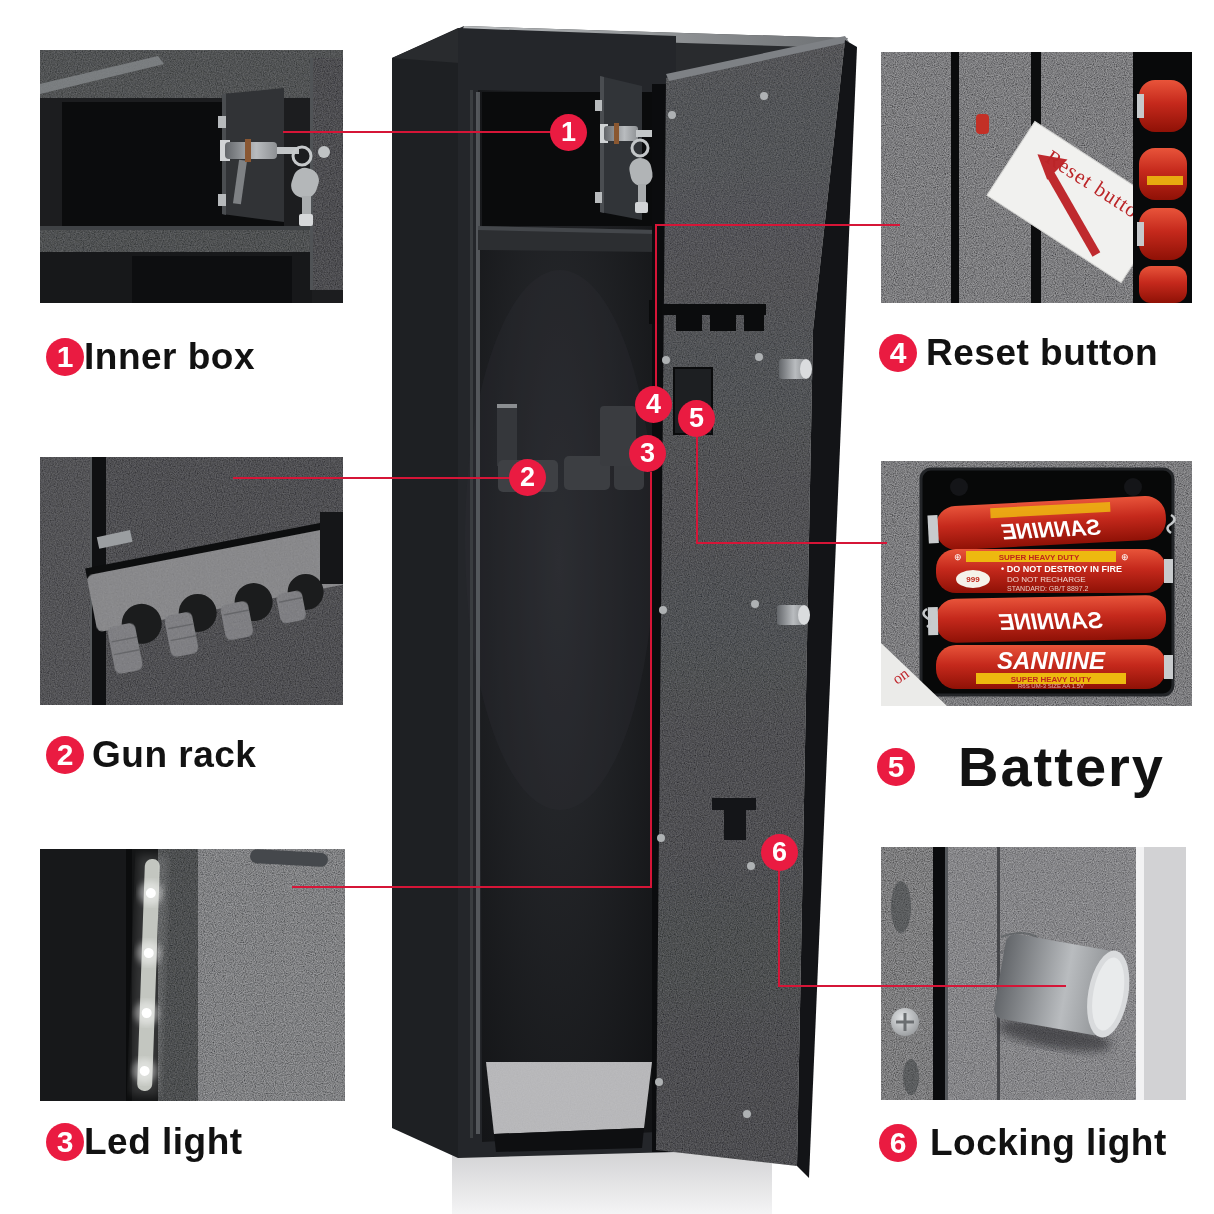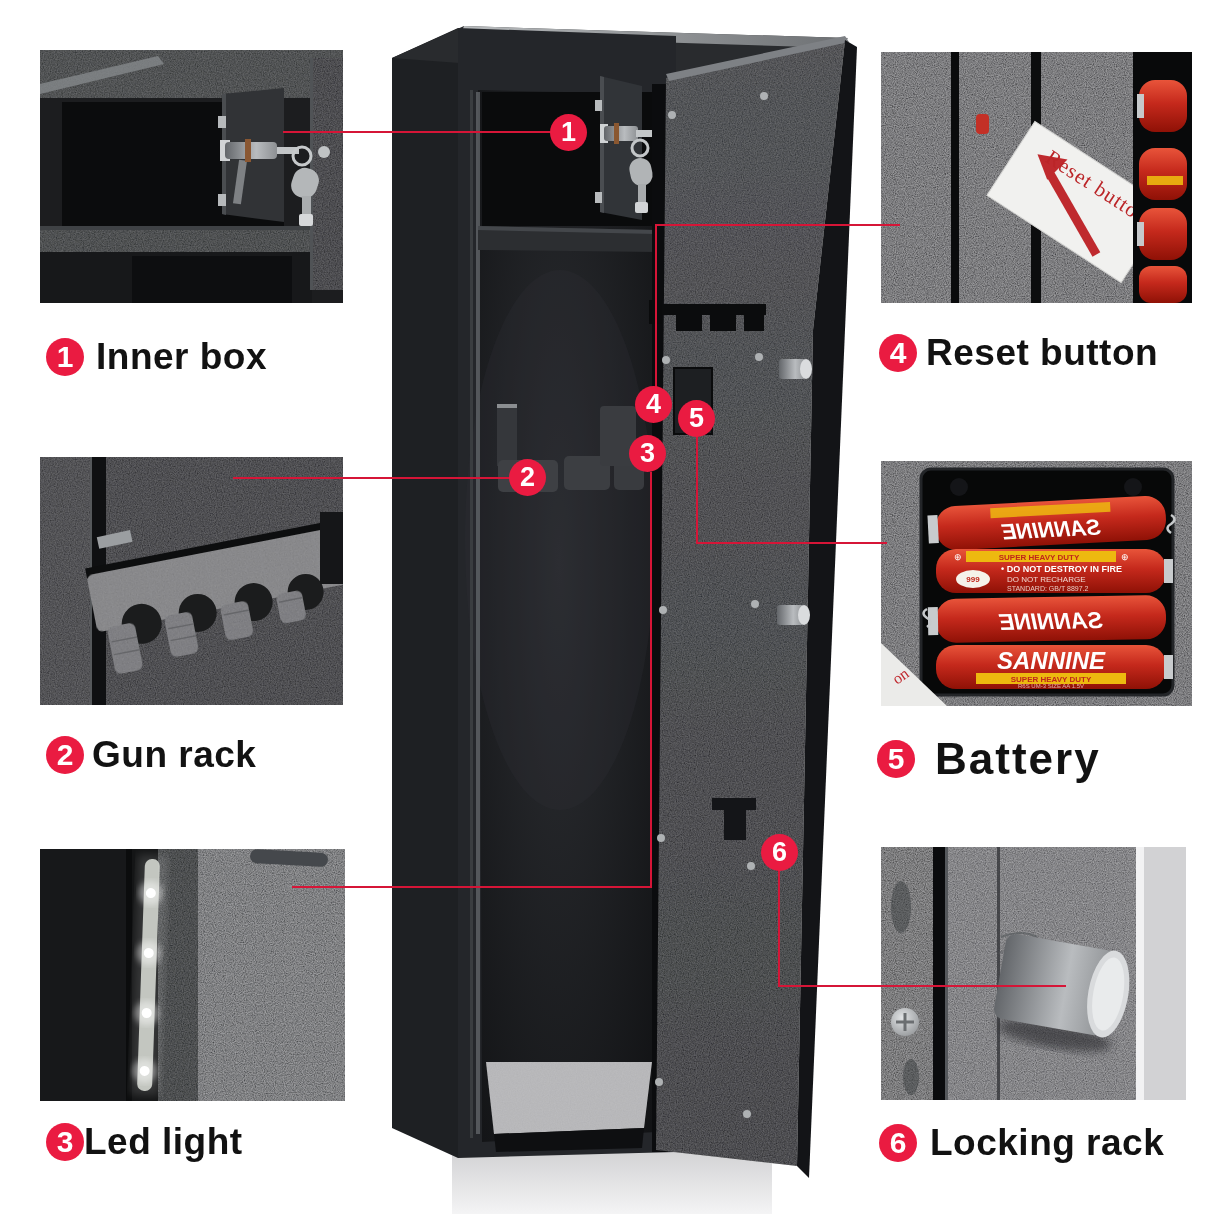--- a/index.html
+++ b/index.html
@@ -14,25 +14,25 @@
   .inset svg{display:block;}
   .safe-illus{position:absolute;left:0;top:0;z-index:1;}
   .cline{position:absolute;background:var(--line-red);z-index:4;}
   .pbadge{position:absolute;width:37px;height:37px;border-radius:50%;background:var(--badge-red);
           color:#fff;display:flex;align-items:center;justify-content:center;
           font-size:27px;font-weight:700;z-index:5;line-height:1;}
   .callout{position:absolute;display:flex;align-items:center;z-index:3;white-space:nowrap;}
   .callout .badge{width:38px;height:38px;border-radius:50%;background:var(--badge-red);color:#fff;
           display:flex;align-items:center;justify-content:center;font-size:30px;font-weight:700;flex:0 0 auto;line-height:1;}
   .callout .label{font-size:37px;font-weight:700;color:var(--label-ink);letter-spacing:.5px;}
-  .c1 .label{margin-left:12px}
+  .c1 .label{}
   .c2 .label{margin-left:8px}
   .c3 .label{}
   .c4 .label{margin-left:9px}
-  .c5 .label{margin-left:20px;font-size:44px;letter-spacing:2px;}
+  .c5 .label{margin-left:43px;font-size:56px;letter-spacing:2px;}
   .c6 .label{margin-left:13px}
 </style>
 </head>
 <body>
 
 <div class="canvas">
 
   <svg width="0" height="0" style="position:absolute" aria-hidden="true">
     <defs>
       <linearGradient id="pg" x1="0" y1="0" x2="0" y2="1">
@@ -404,16 +404,16 @@
   <div class="callout c4" style="left:879px;top:332px">
     <span class="badge">4</span>
     <span class="label">Reset button</span>
   </div>
   <div class="callout c5" style="left:877px;top:734px">
     <span class="badge">5</span>
     <span class="label">Battery</span>
   </div>
   <div class="callout c6" style="left:879px;top:1122px">
     <span class="badge">6</span>
-    <span class="label">Locking rack</span>
+    <span class="label">Locking light</span>
   </div>
 
 </div>
 
 </body></html>

